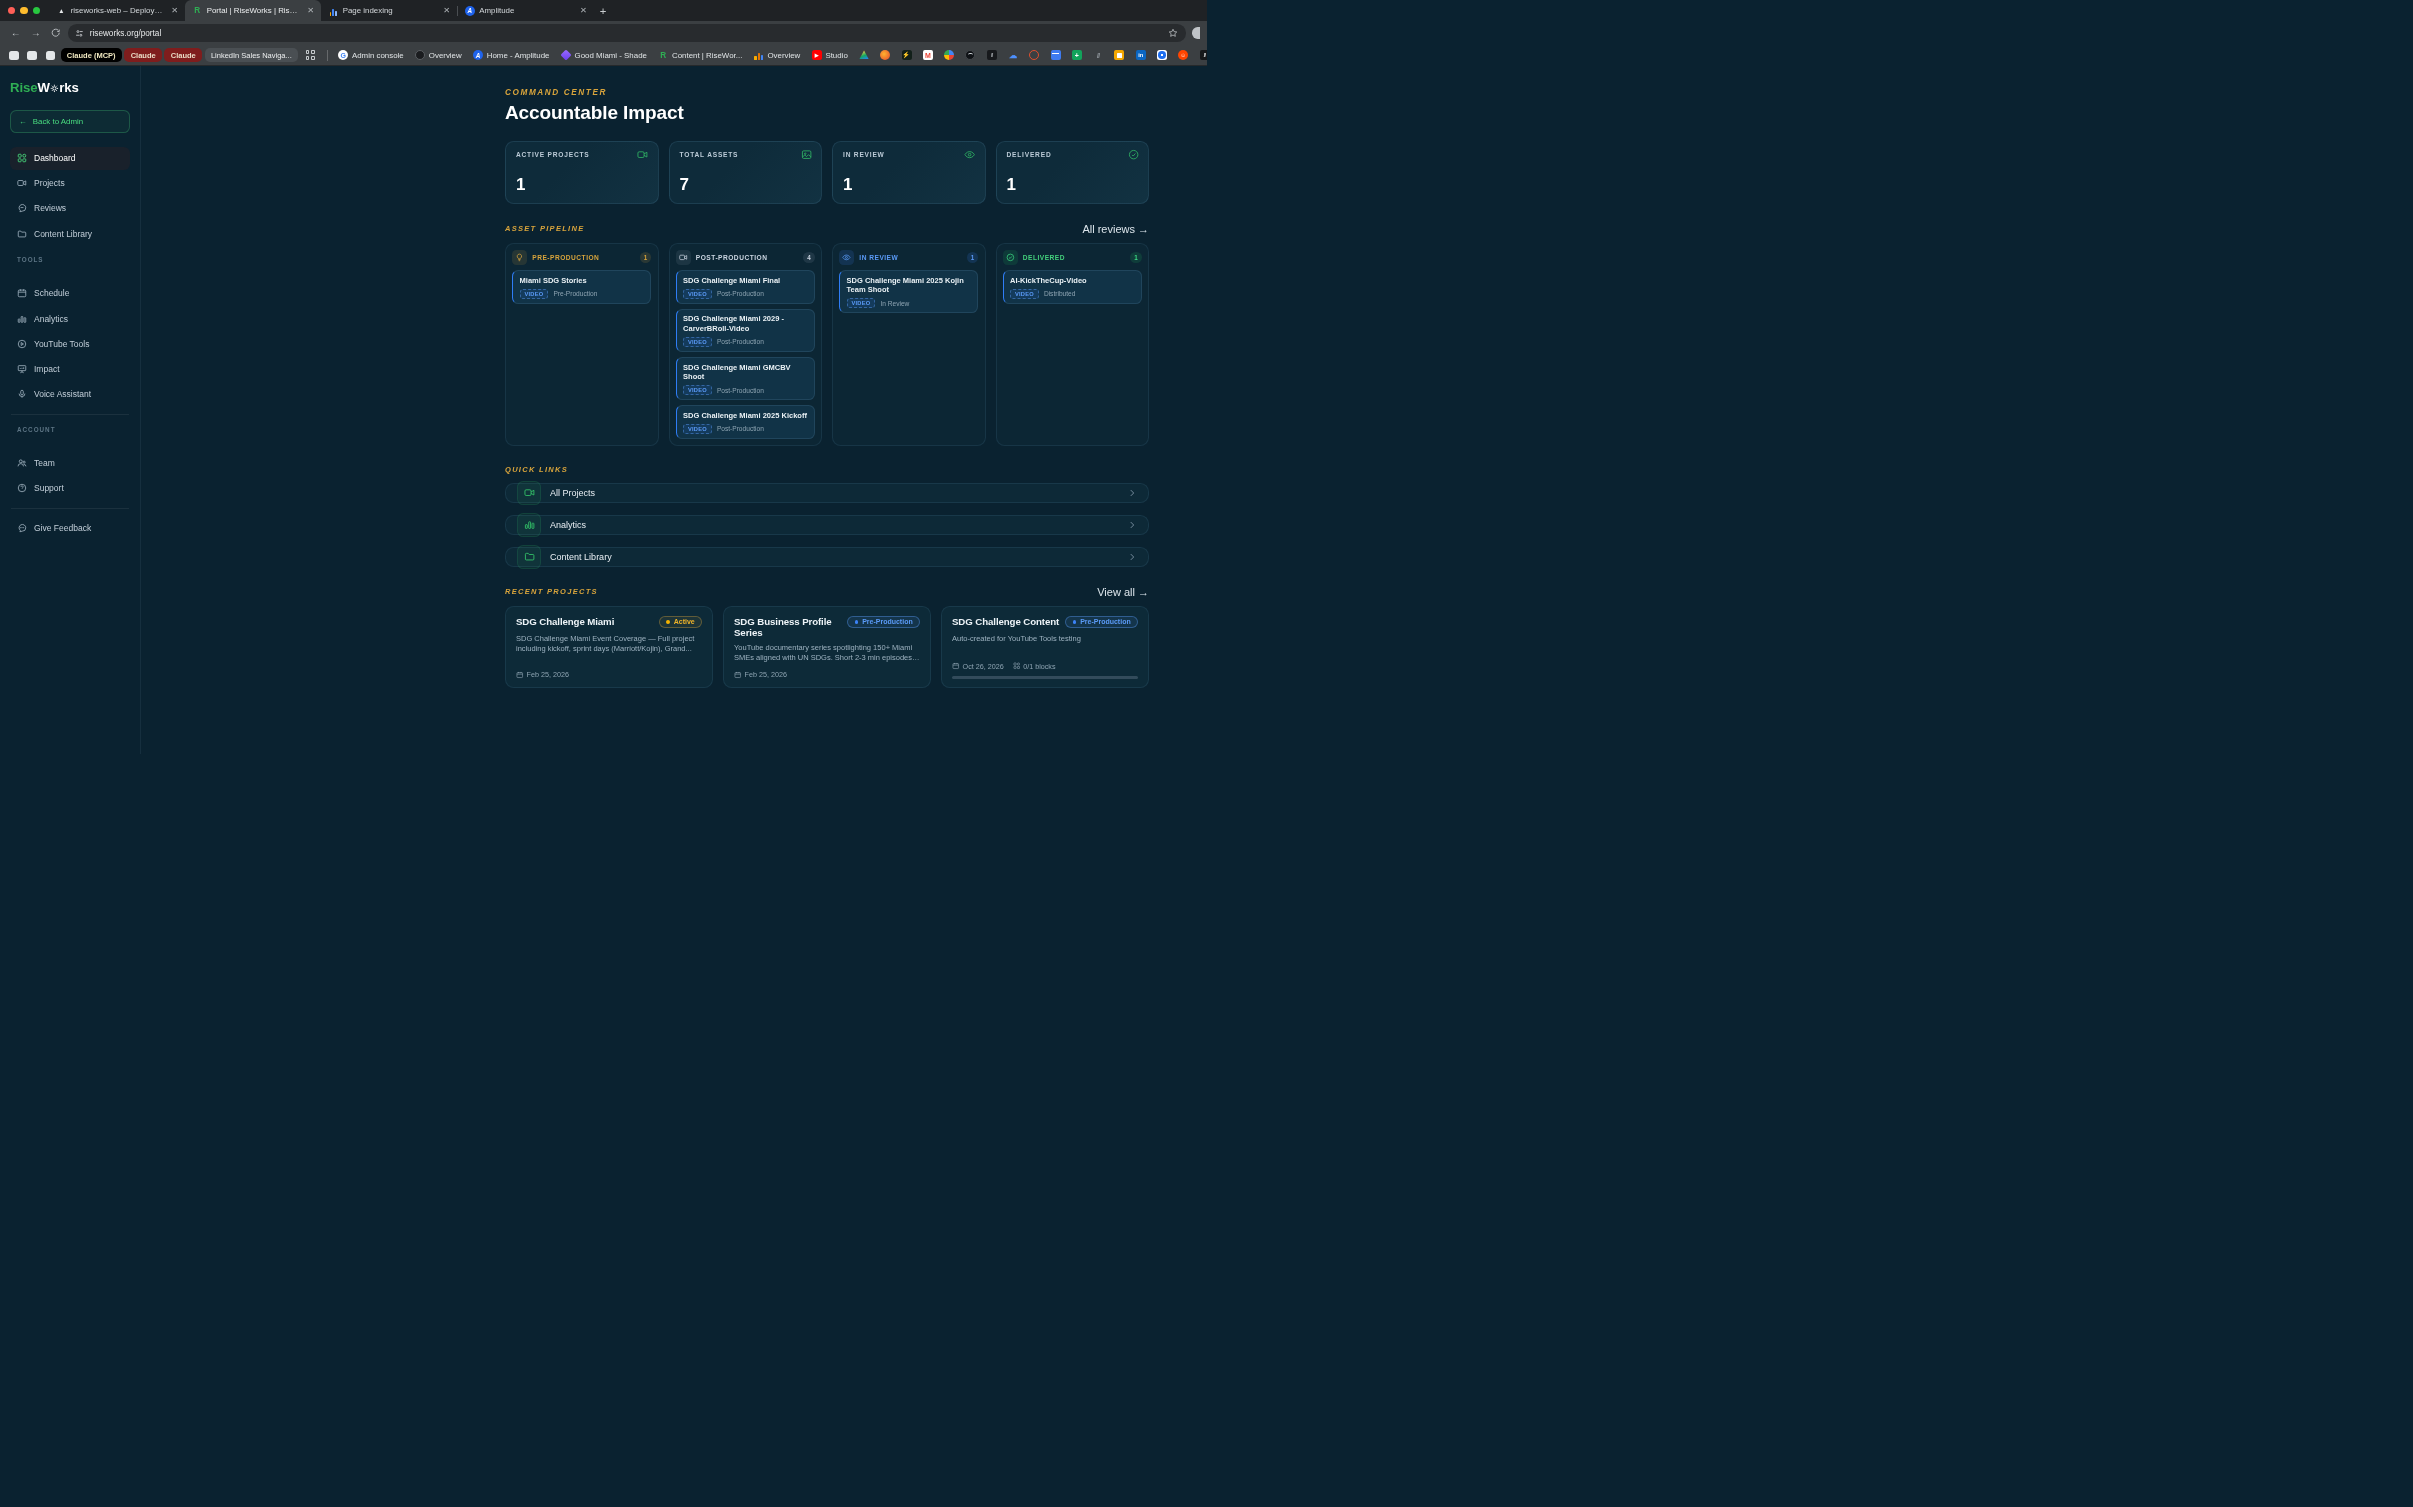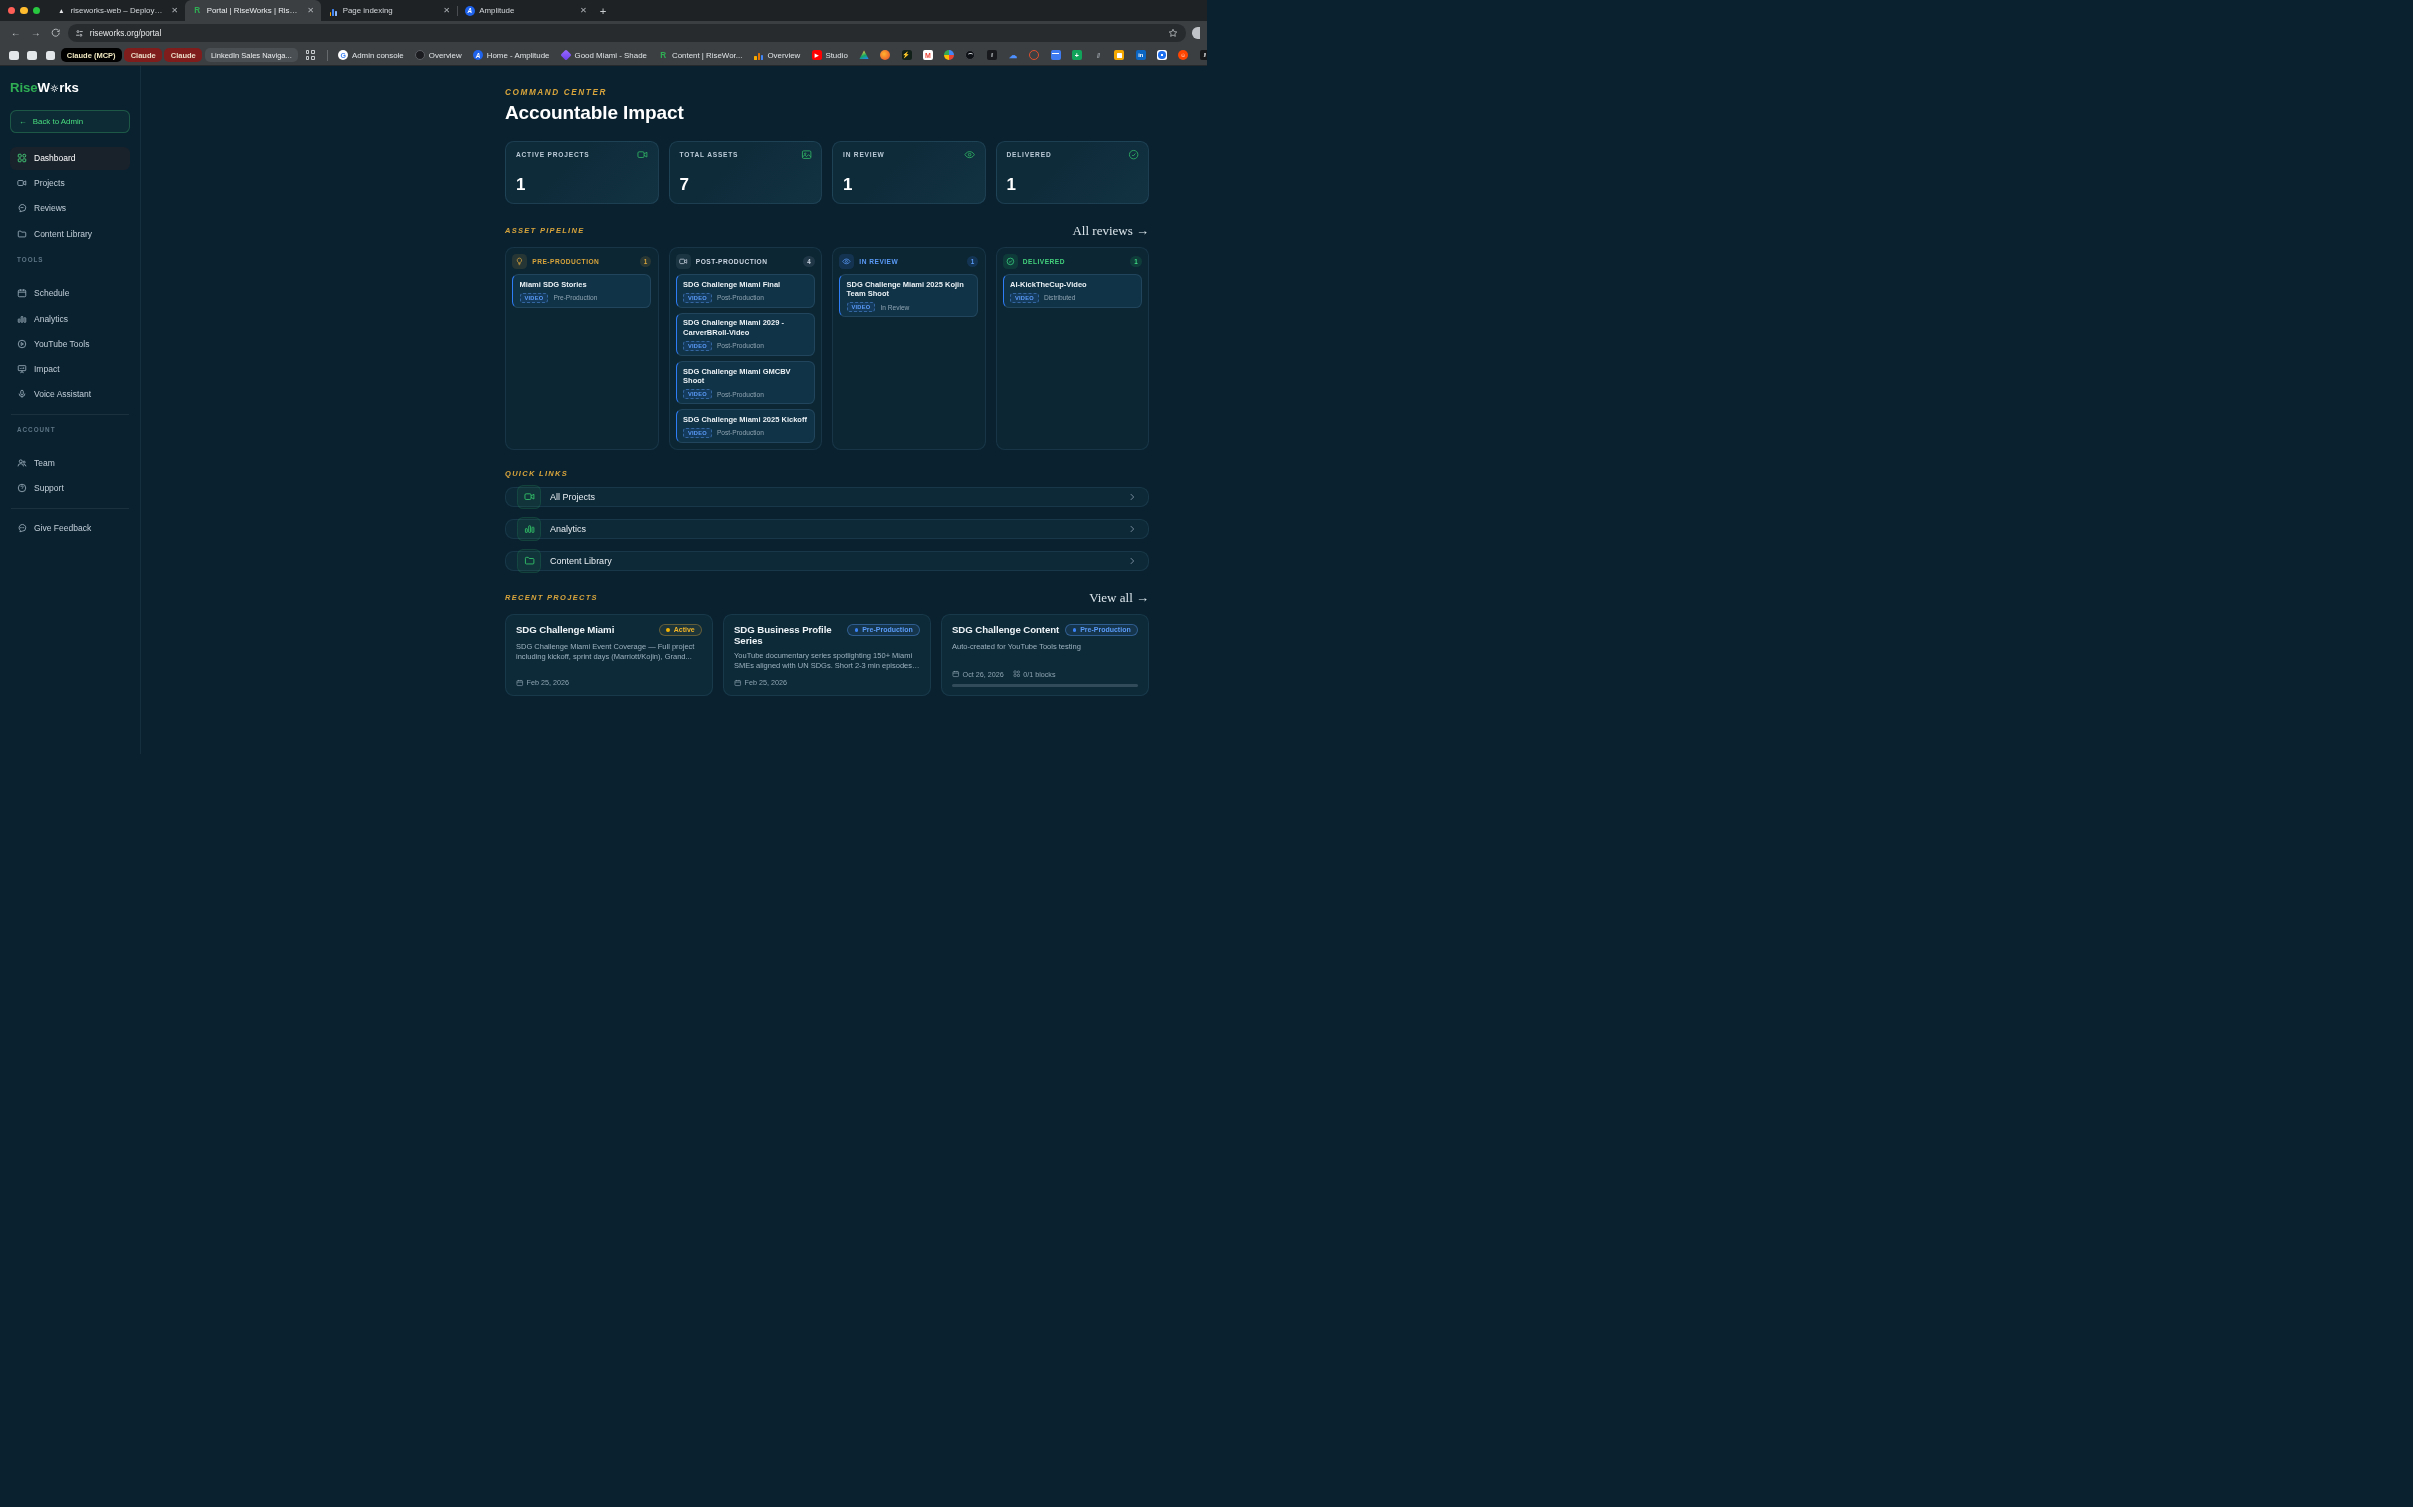--- a/index.html
+++ b/index.html
@@ -107,21 +107,21 @@
 
   .stats { margin-top:16.3px; display:flex; gap:10px; }
   .stat { flex:1; height:63px; border-radius:8.8px; border:0.6px solid rgba(94,152,184,.18);
     background:linear-gradient(135deg,#0e2b3a 40%,#123242); padding:8.8px 10px; position:relative; }
   .stat .lbl { color:#bccbd7; font-size:6.6px; letter-spacing:0.8px; font-weight:600; }
   .stat .val { position:absolute; left:10px; bottom:7.5px; color:#fff; font-size:17px; font-weight:800; }
   .stat .sic { position:absolute; right:8.8px; top:7.5px; color:#34c268; opacity:.9; }
 
   .secrow { margin-top:19px; display:flex; align-items:center; justify-content:space-between; }
   .seclbl { color:#d8a43c; font-size:7.5px; font-style:italic; font-weight:700; letter-spacing:1.3px; }
-  .linkright { color:#dce5eb; font-size:13px;font-family:Liberation Serif, serif; }
+  .linkright { color:#dce5eb; font-size:11px; }
 
   .cols { margin-top:8.2px; display:flex; gap:10px; }
   .col { flex:1; min-height:184px; border-radius:8.8px; border:0.6px solid rgba(94,152,184,.14);
     background:#0c2634; padding:6.3px; }
   .colhead { display:flex; align-items:center; gap:5px; }
   .coltile { width:15px; height:15px; border-radius:4.4px; display:flex; align-items:center; justify-content:center; }
   .colname { font-size:6.6px; font-weight:700; letter-spacing:0.5px; flex:1; }
   .colcount { width:11.3px; height:11.3px; border-radius:50%; font-size:6.3px; font-weight:700;
     display:flex; align-items:center; justify-content:center; }
   .c-gold .coltile{ background:rgba(216,164,60,.13); color:#d8a43c; }

